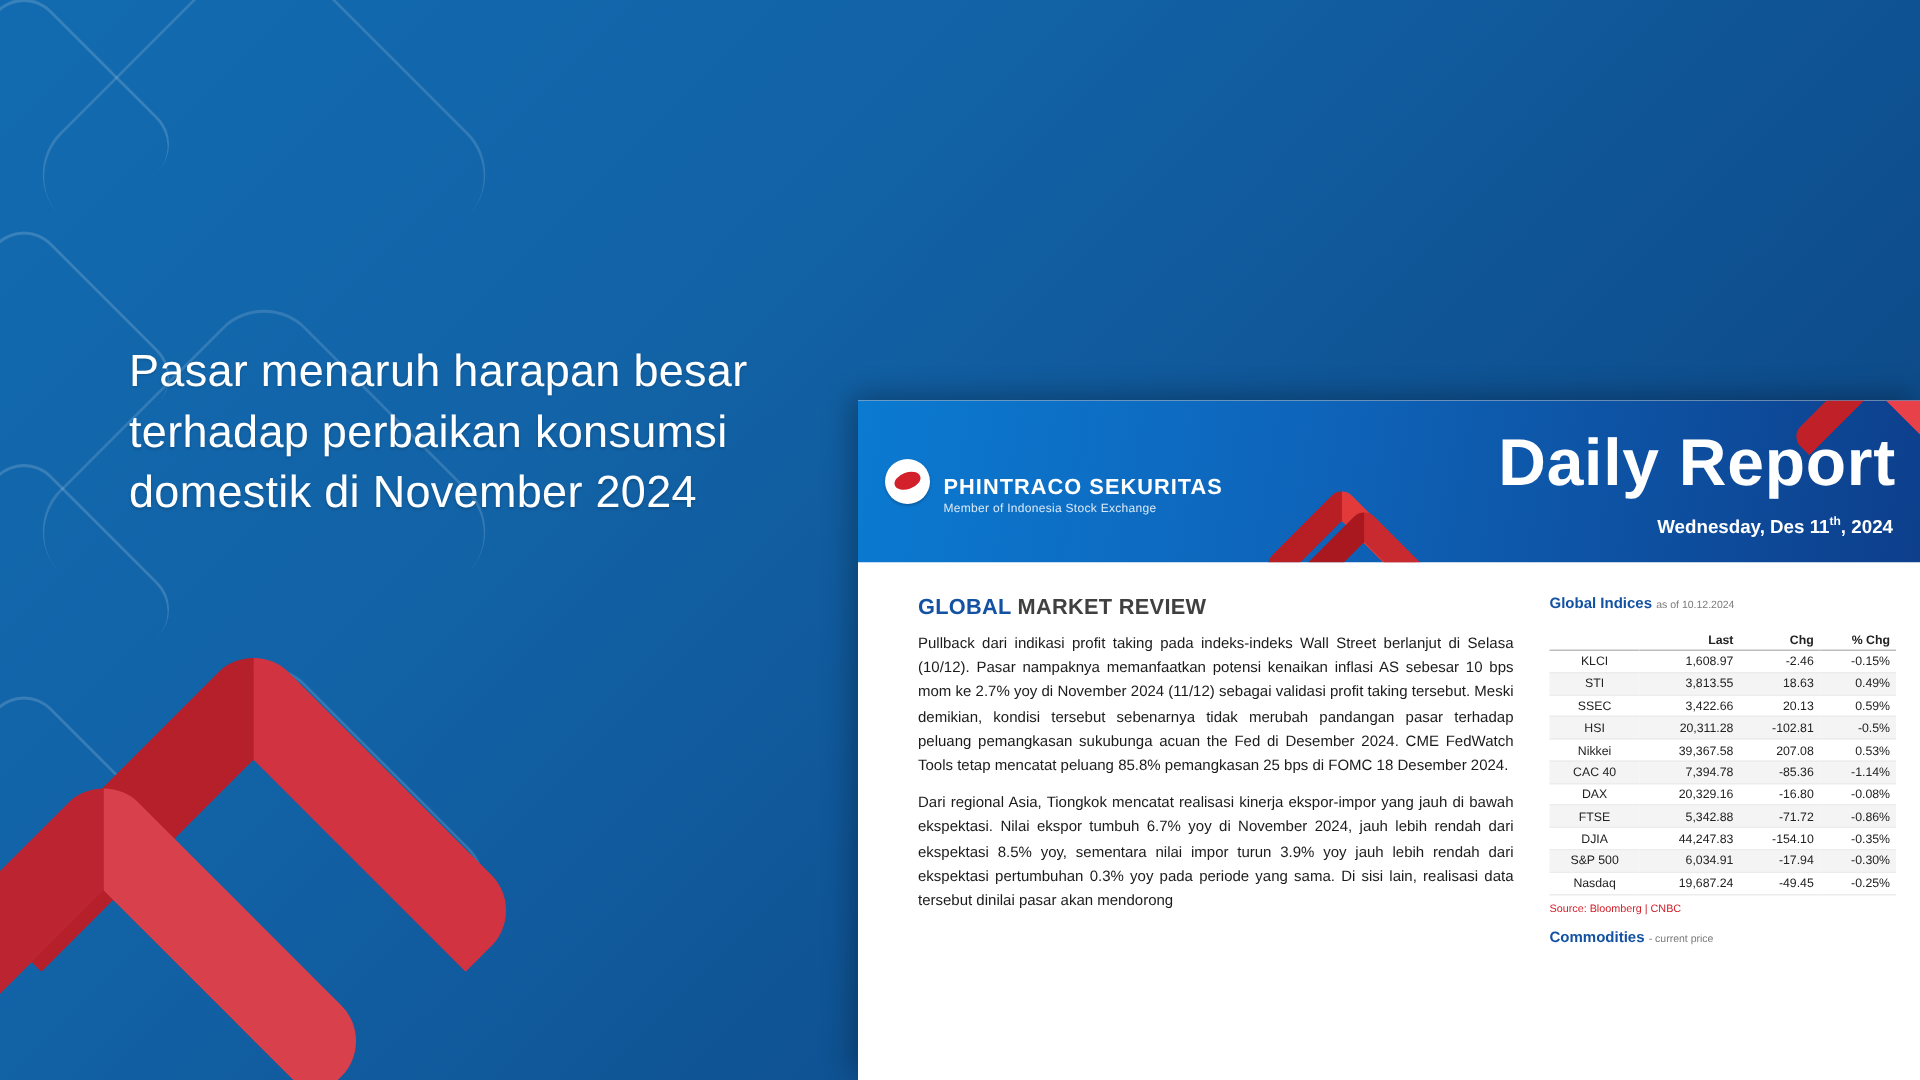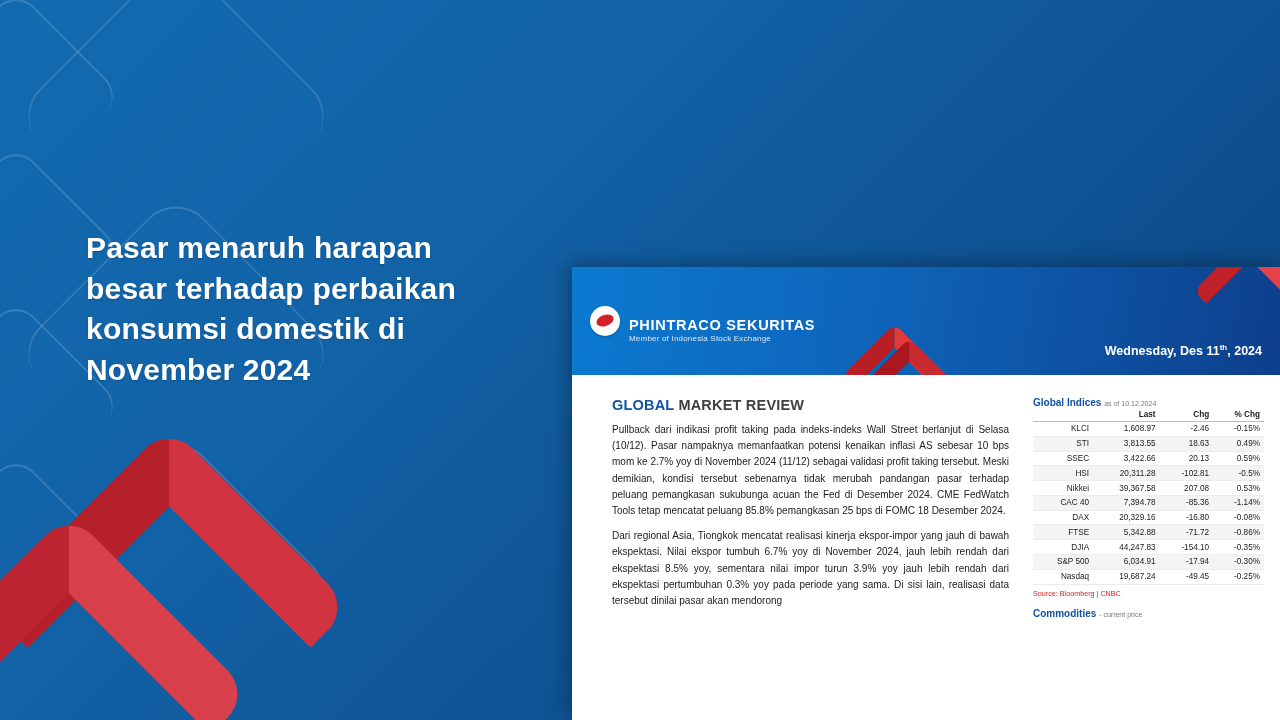--- a/index.html
+++ b/index.html
@@ -71,21 +71,21 @@
 
   
   .headline {
     position: absolute;
     left: 86px;
     top: 228px;
     width: 430px;
     color: #ffffff;
     font-size: 30px;
     line-height: 1.35;
-    font-weight: bold;
+    font-weight: normal;
     letter-spacing: 0.2px;
     text-shadow: 0 1px 2px rgba(0,0,0,0.18);
   }
 
   
   #doc {
     position: absolute;
     left: 572px;
     top: 267px;
     width: 708px;
@@ -241,38 +241,38 @@
   }
   .idx-title .asof {
     color: #7a7a7a;
     font-size: 7px;
     font-weight: normal;
   }
 
   table.idx {
     width: 100%;
     border-collapse: collapse;
-    margin-top: 0;
+    margin-top: 12px;
     font-size: 8.2px;
     color: #222;
   }
   table.idx th {
     font-weight: bold;
     text-align: right;
     padding: 2px 4px;
     border-bottom: 1px solid #bdbdbd;
     font-size: 8.2px;
   }
   table.idx th.name { text-align: left; }
   table.idx td {
     padding: 2.4px 4px;
     text-align: right;
     border-bottom: 1px solid #ececec;
   }
-  table.idx td.name { text-align: right; }
+  table.idx td.name { text-align: center; }
   table.idx tbody tr:nth-child(even) { background: #f4f4f4; }
   .src {
     margin-top: 4px;
     color: #d0202a;
     font-size: 7.2px;
   }
   .commod {
     margin-top: 10px;
     color: #1352a2;
     font-size: 10px;
@@ -312,20 +312,21 @@
       <div class="logo-wrap">
         <div class="logo-mark">
           <div class="dot"></div>
         </div>
         <div class="logo-text">
           <div class="l1">PHINTRACO SEKURITAS</div>
           <div class="l2">Member of Indonesia Stock Exchange</div>
         </div>
       </div>
 
+      <div class="daily-title">Daily Report</div>
       <div class="daily-date">
         <span>Wednesday, Des 11</span><sup>th</sup><span>, 2024</span>
       </div>
     </div>
 
     <div class="doc-body">
 
       <div class="col-left">
         <div class="section-title">
           <span class="blue">GLOBAL</span>

